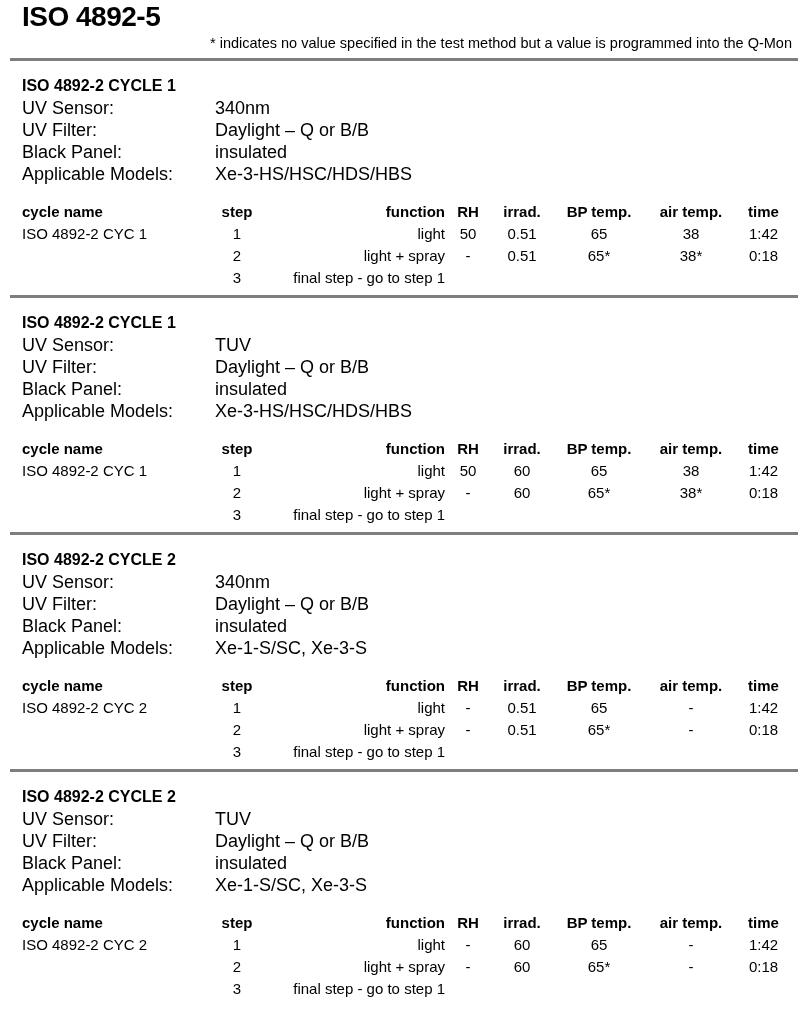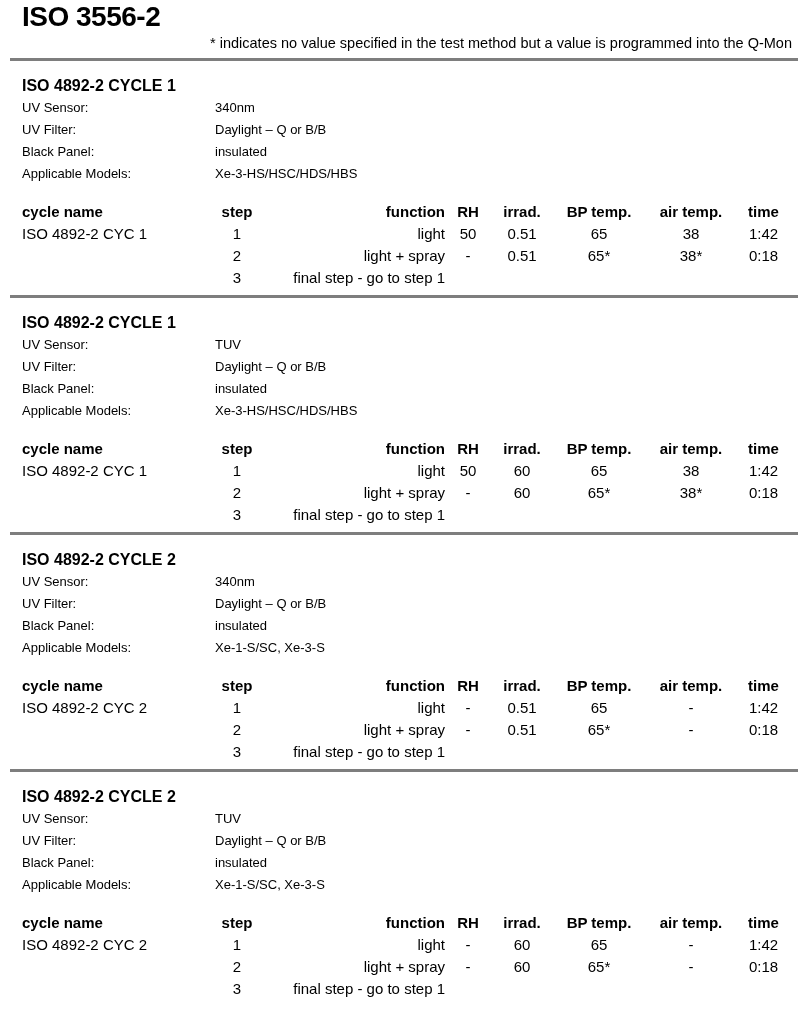--- a/index.html
+++ b/index.html
@@ -38,21 +38,21 @@
     padding: 14px 0 0 22px;
   }
   .section-heading {
     font-size: 16px;
     font-weight: bold;
     line-height: 22px;
     margin: 0;
   }
   .info-row {
     display: flex;
-    font-size: 13px;
+    font-size: 18px;
     line-height: 22px;
   }
   .info-label {
     width: 193px;
     flex: 0 0 193px;
   }
   .cycle-table {
     display: grid;
     grid-template-columns: 193px 44px 186px 46px 62px 92px 92px 53px;
     font-size: 15px;
@@ -64,21 +64,21 @@
   }
   .cell { white-space: nowrap; }
   .col-left   { text-align: left; }
   .col-center { text-align: center; }
   .col-fn     { text-align: right; padding-left: 6px; }
 </style>
 </head>
 <body>
 
 <header>
-  <h1 class="page-title">ISO 3556-2</h1>
+  <h1 class="page-title">ISO 4892-5</h1>
   <div class="page-note">* indicates no value specified in the test method but a value is programmed into the Q-Mon</div>
 </header>
 
 <hr class="rule">
 
 <div id="sections-root">
   <div>
     <section class="section">
       <h2 class="section-heading">ISO 4892-2 CYCLE 1</h2>
 

